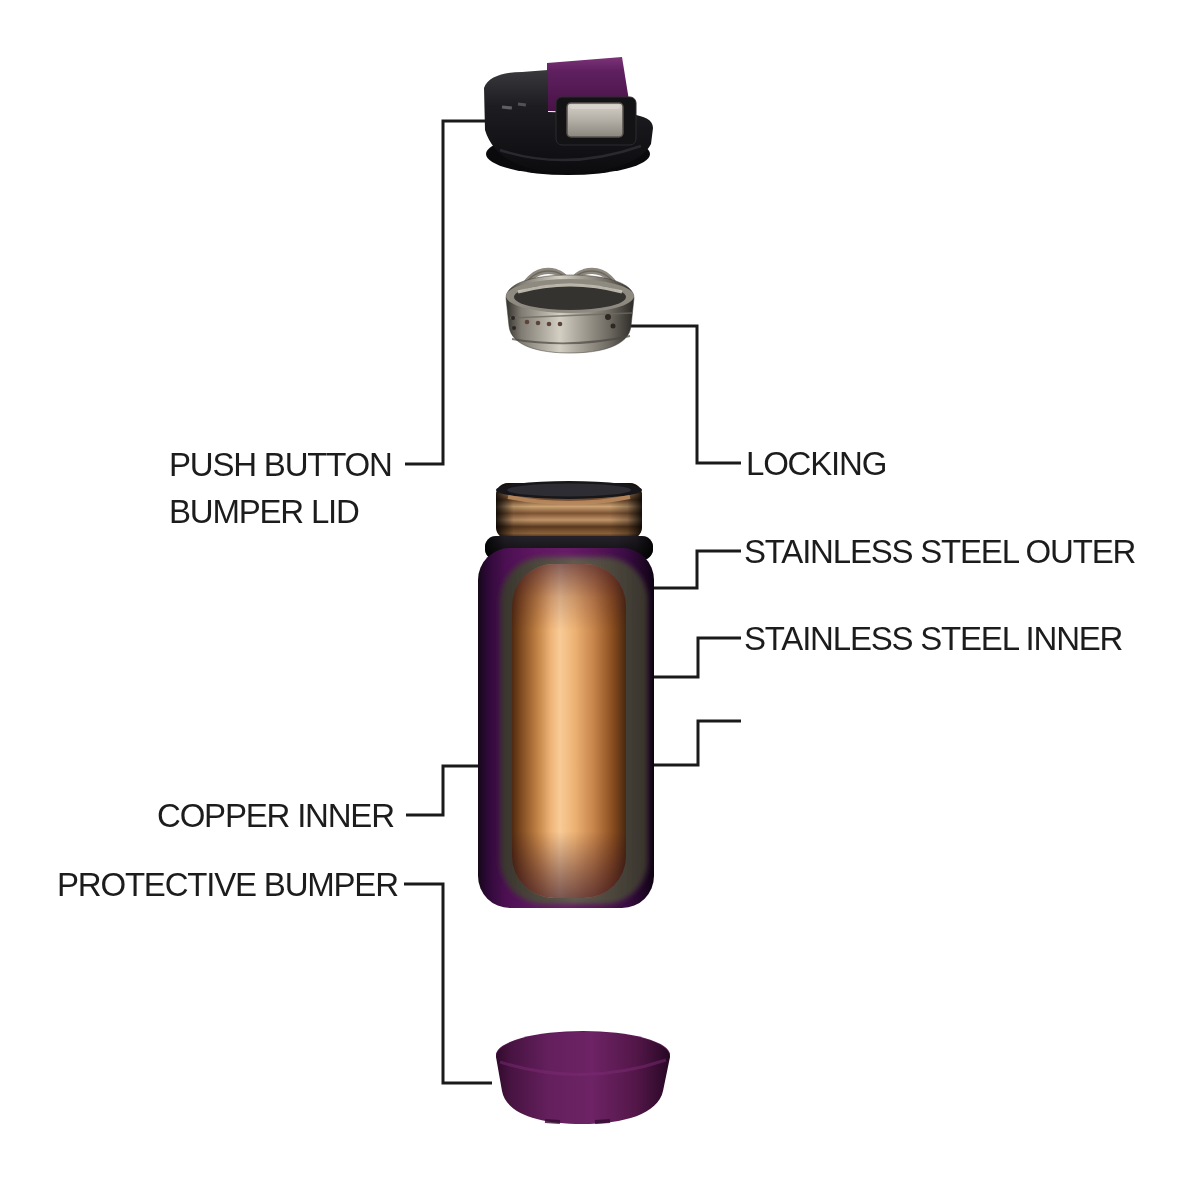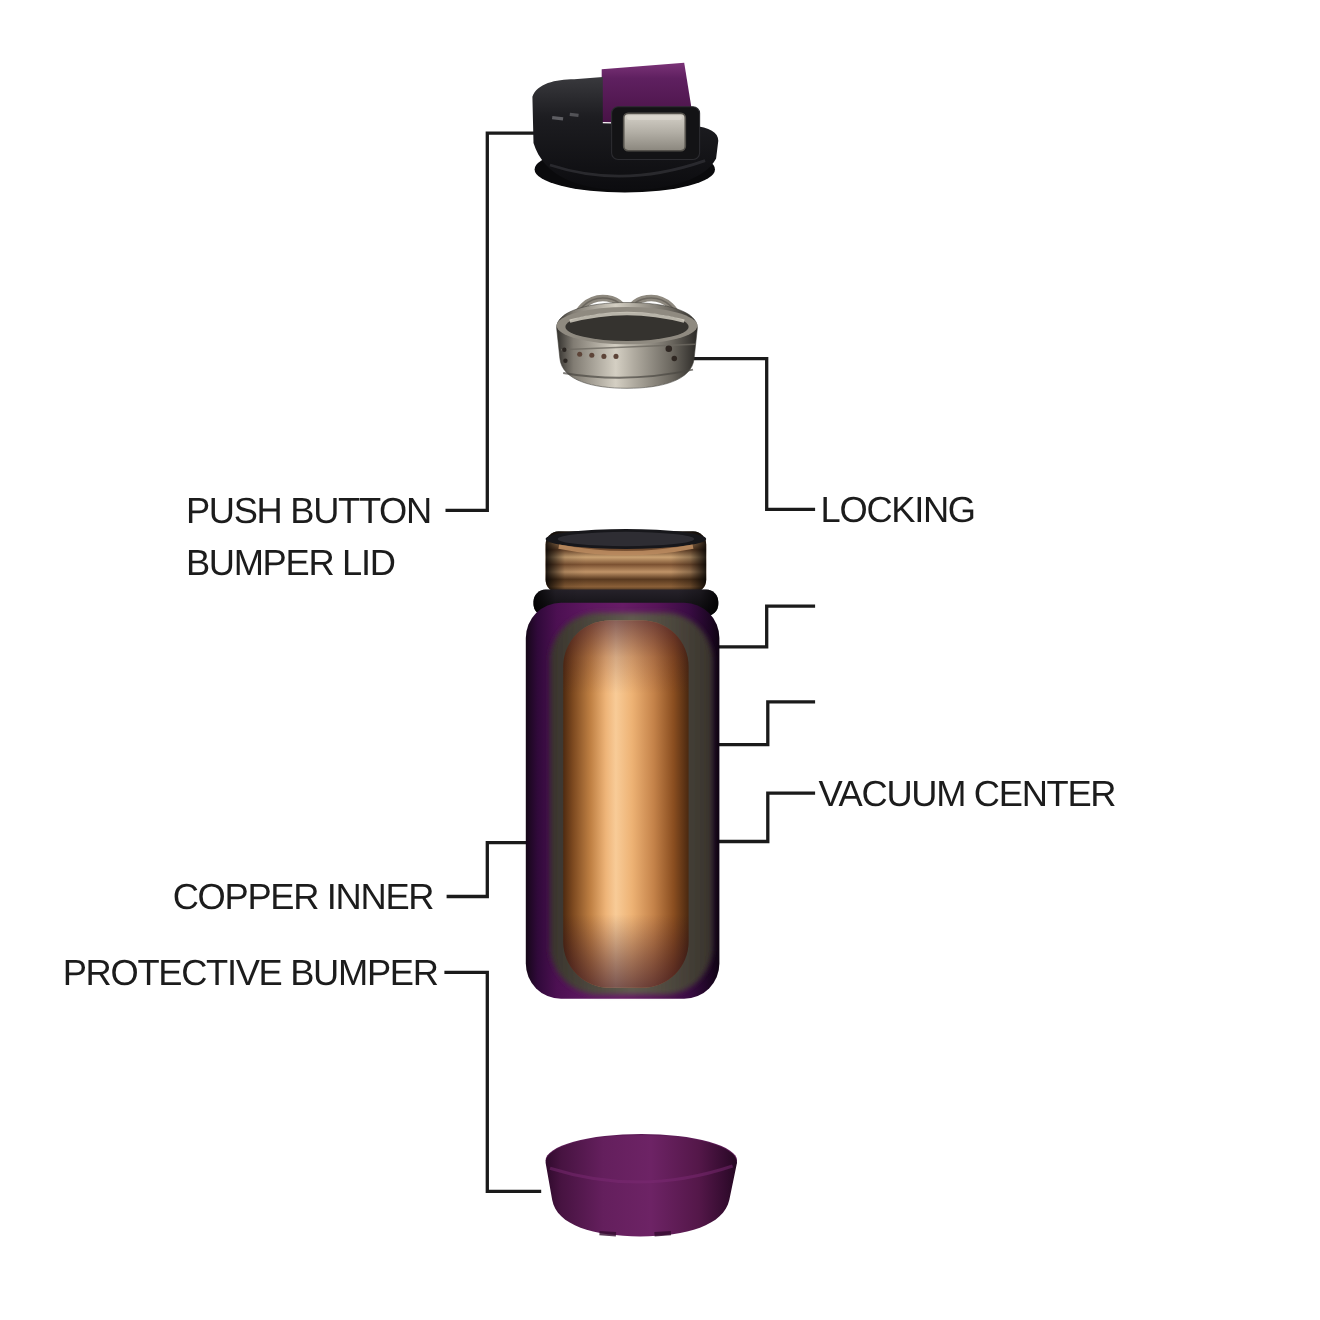--- a/index.html
+++ b/index.html
@@ -188,17 +188,18 @@
     <ellipse cx="584" cy="1055" rx="78" ry="19" fill="#300a2c"></ellipse>
     <path d="M496,1057 C496,1042 534,1032 583,1032 C632,1032 670,1042 670,1057 L663,1091 C658,1114 624,1124 582,1124 C540,1124 506,1114 502,1091 Z" fill="url(#gBumperH)"></path>
     <path d="M500,1062 Q583,1088 666,1060" stroke="#7b2a73" stroke-width="3" fill="none" opacity="0.5"></path>
     <path d="M545,1121 L560,1122 M595,1122 L610,1121" stroke="#350c30" stroke-width="4" opacity="0.8"></path>
   </g>
 </svg>
 
 <div class="lbl" style="left:169px; top:464px;">PUSH BUTTON</div>
 <div class="lbl" style="left:169px; top:511px;">BUMPER LID</div>
 <div class="lbl" style="left:746px; top:463px;">LOCKING</div>
-<div class="lbl" style="left:744px; top:721px;">VACUUM CENTER</div>
+<div class="lbl" style="left:744px; top:551px;">STAINLESS STEEL OUTER</div>
+<div class="lbl" style="left:744px; top:638px;">STAINLESS STEEL INNER</div>
 <div class="lbl" style="left:157px; top:815px;">COPPER INNER</div>
 <div class="lbl" style="left:57px; top:884px;">PROTECTIVE BUMPER</div>
 
 </div>
 
 </body></html>

